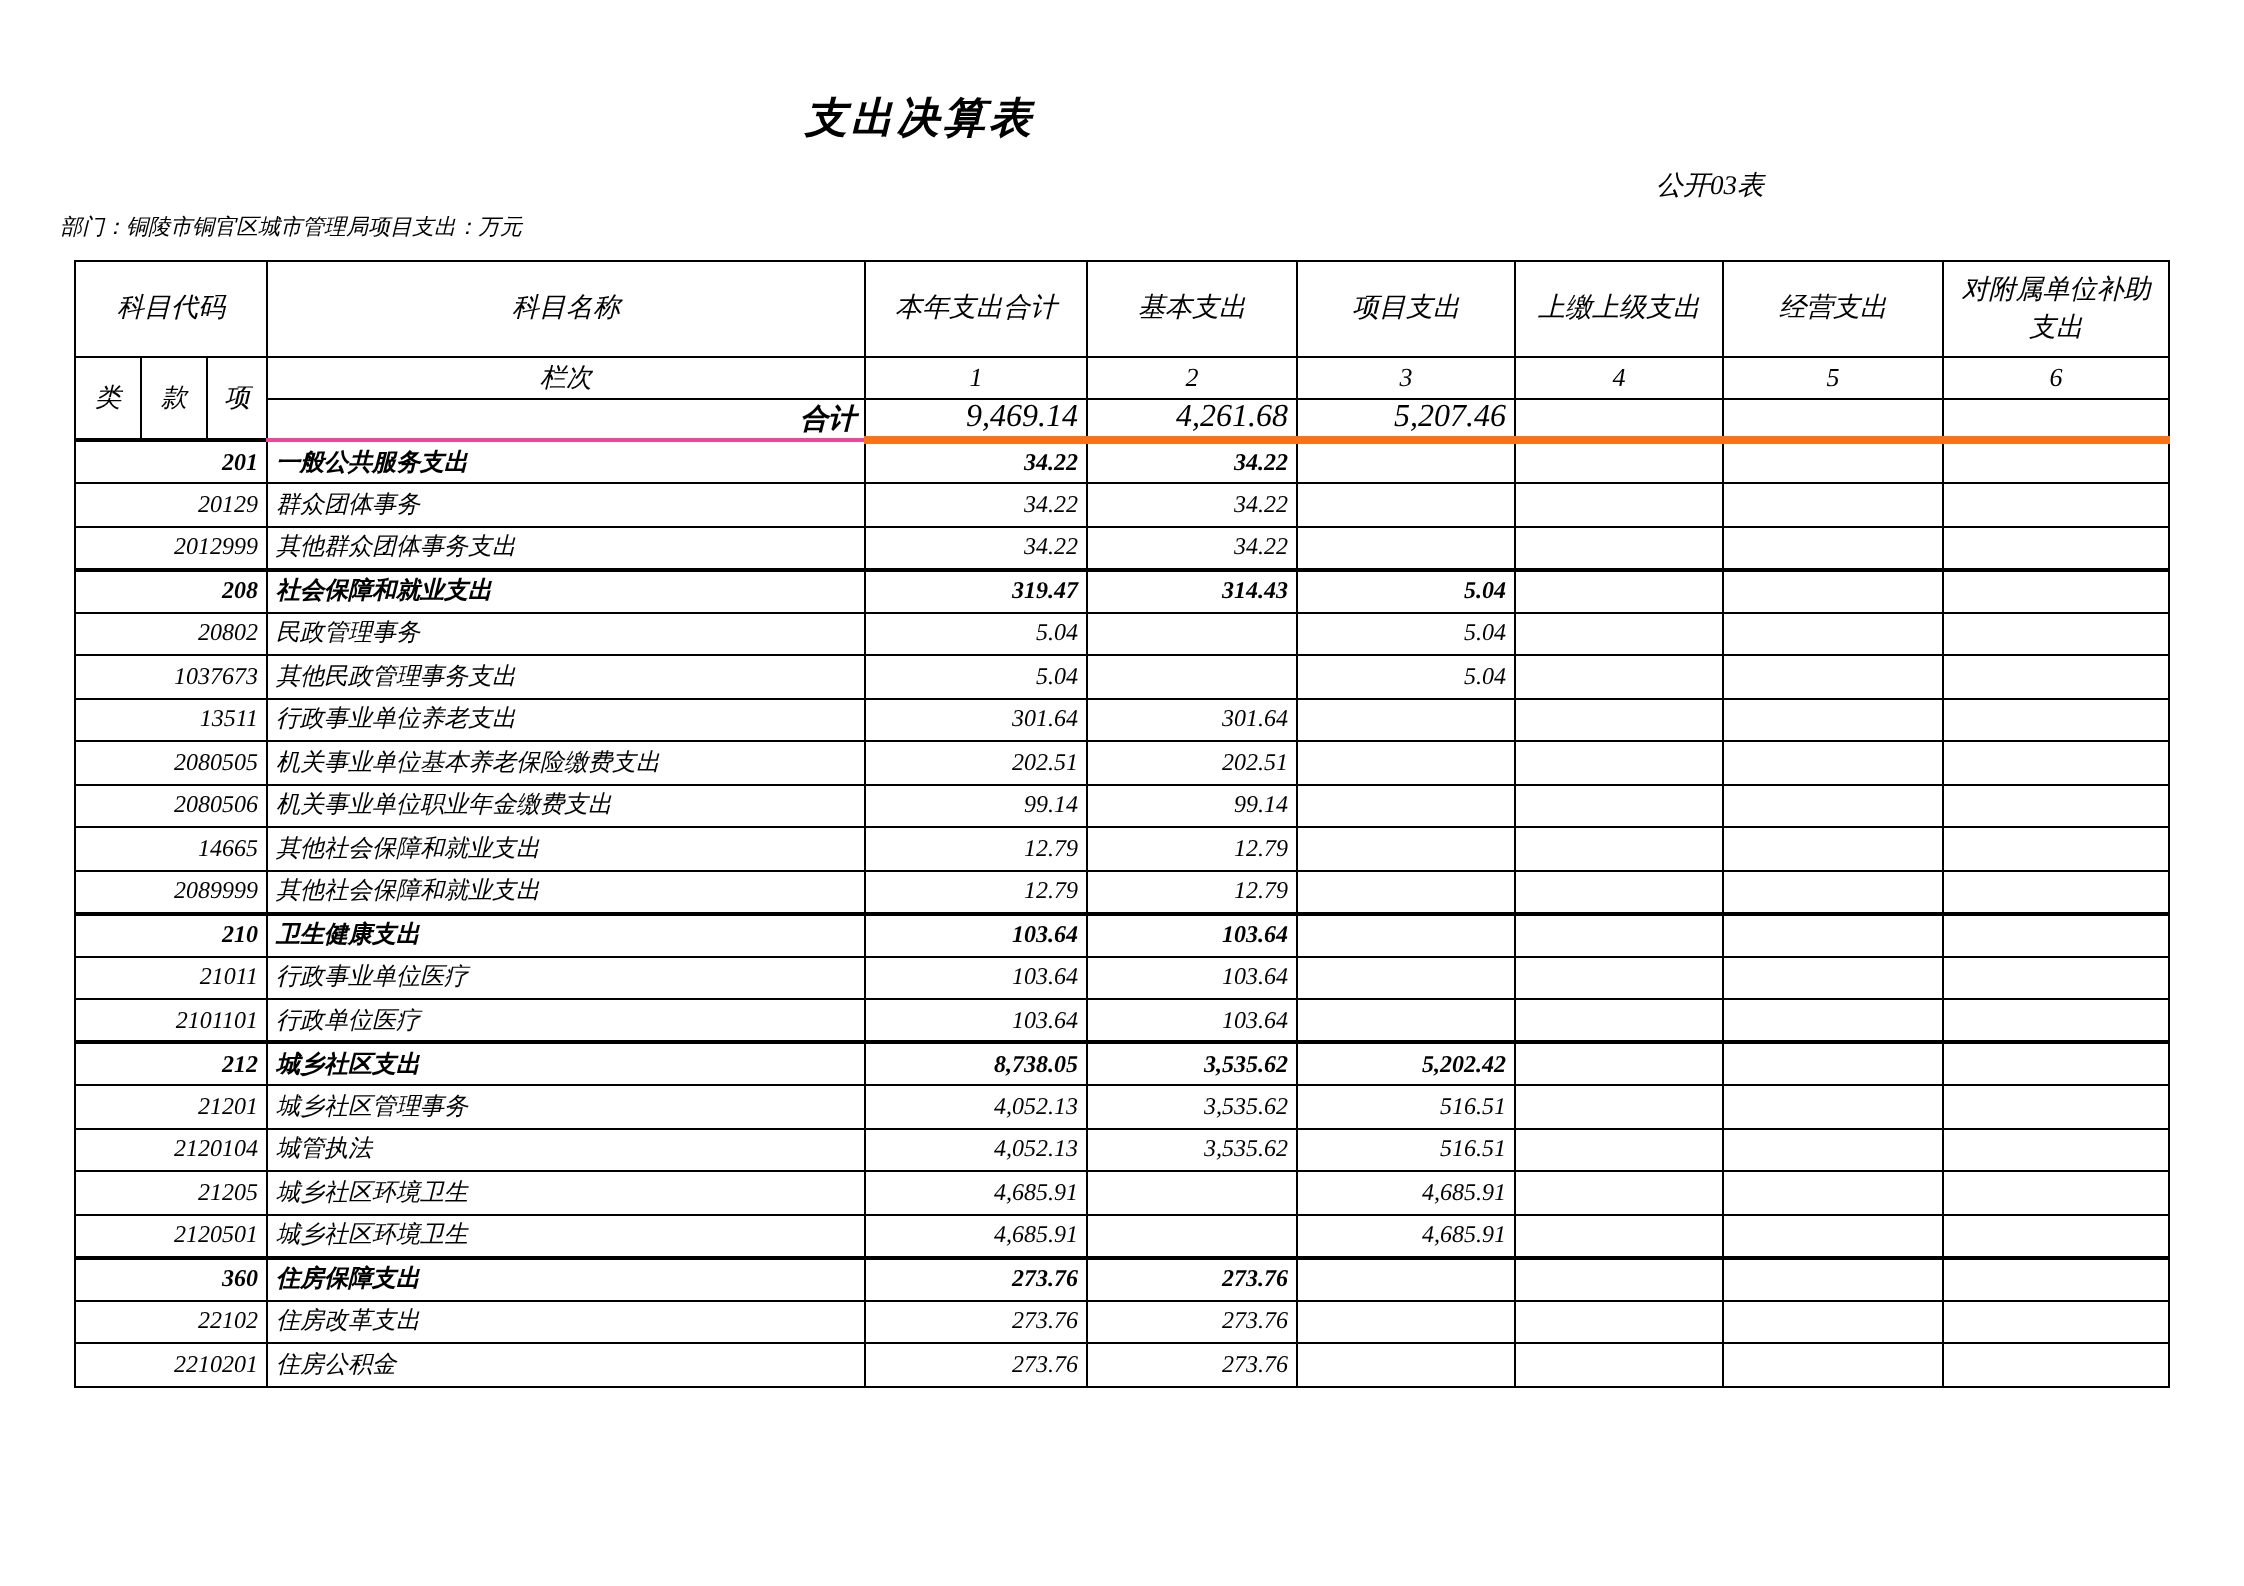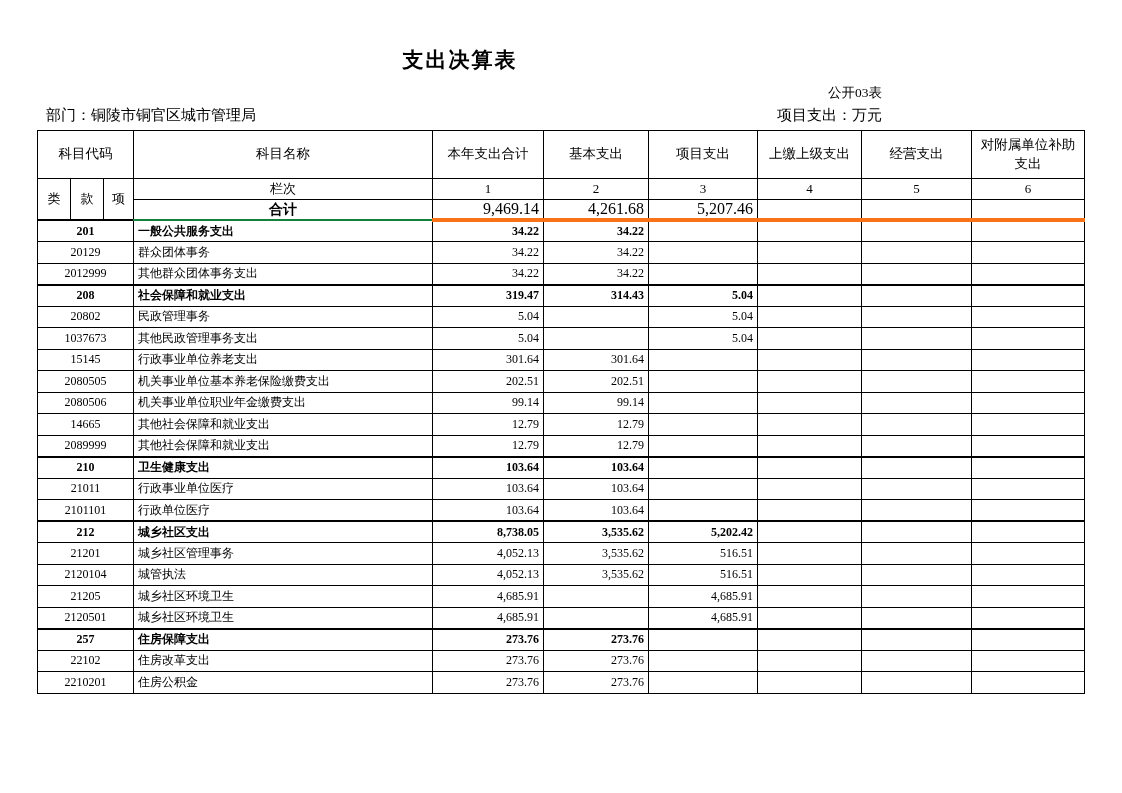--- a/index.html
+++ b/index.html
@@ -4,42 +4,42 @@
 <style>
   * { box-sizing: border-box; }
   html, body { margin: 0; padding: 0; }
   body {
     width: 1122px; height: 793px;
     background: #ffffff;
     color: #000000;
     font-family: "Liberation Serif", "DejaVu Serif", serif;
     overflow: hidden;
   }
-  .page { position: relative; width: 920px; height: 793px; }
+  .page { position: relative; width: 920px; height: 793px; font-style: italic; }
 
   .title {
     padding-top: 47px;
     text-align: center;
     font-family: "Liberation Sans", "DejaVu Sans", sans-serif;
     font-size: 21px;
     font-weight: bold;
     letter-spacing: 2px;
     line-height: 26px;
   }
   .form-code {
     position: absolute;
     top: 84px; right: 38px;
     font-size: 13.5px;
   }
   .meta-row {
     position: absolute;
-    top: 106px; left: 46px; right: 38px;
+    top: 106px; left: 30px; right: 38px;
     display: flex;
-    justify-content: space-between;
-    font-size: 15px;
+    justify-content: flex-start;
+    font-size: 11px;
   }
 
   table.report {
     position: absolute;
     top: 130px; left: 37px;
     width: 1047px;
     border-collapse: collapse;
     table-layout: fixed;
   }
   table.report th, table.report td {
@@ -50,27 +50,27 @@
     font-weight: normal;
   }
   
   tr.hdr-main { height: 48px; }
   tr.hdr-main th { font-size: 13.5px; text-align: center; white-space: normal; line-height: 1.35; }
   tr.hdr-lanci { height: 21px; }
   tr.hdr-lanci th, tr.hdr-total th { font-size: 13px; text-align: center; }
   tr.hdr-total { height: 20px; }
   tr.hdr-total th.total-label { font-weight: bold; font-size: 14px; }
   tr.hdr-total td.num { border-bottom: 4px solid #f97316; }
-  tr.hdr-total th.total-label { border-bottom: 2px solid #15803d; }
+  tr.hdr-total th.total-label { border-bottom: 2px solid #ec4899; text-align: right; }
   th.sub-code { font-size: 13.5px; }
 
   
   tr.data-row { height: 21.5px; }
   tr.data-row td { font-size: 12px; }
-  td.code-cell  { text-align: center; padding-left: 3px; }
+  td.code-cell  { text-align: right; padding-left: 3px; }
   td.name-cell  { text-align: left; font-size: 12.5px; margin-left: 44px; }
   td.num { text-align: right; padding-right: 5px; }
   tr.bold-row td { font-weight: bold; }
   tr.bold-row td { border-top: 2px solid #000; }
 
   .note {
     position: absolute;
     top: 697px; left: 45px;
     font-size: 13.5px;
   }
@@ -190,21 +190,21 @@
           <td colspan="3" class="code-cell">1037673</td>
           <td class="name-cell">其他民政管理事务支出</td>
           <td class="num">5.04</td>
           <td class="num"></td>
           <td class="num">5.04</td>
           <td class="num"></td>
           <td class="num"></td>
           <td class="num"></td>
         </tr>
         <tr class="data-row">
-          <td colspan="3" class="code-cell">15145</td>
+          <td colspan="3" class="code-cell">13511</td>
           <td class="name-cell">行政事业单位养老支出</td>
           <td class="num">301.64</td>
           <td class="num">301.64</td>
           <td class="num"></td>
           <td class="num"></td>
           <td class="num"></td>
           <td class="num"></td>
         </tr>
         <tr class="data-row">
           <td colspan="3" class="code-cell">2080505</td>
@@ -320,21 +320,21 @@
           <td colspan="3" class="code-cell">2120501</td>
           <td class="name-cell">城乡社区环境卫生</td>
           <td class="num">4,685.91</td>
           <td class="num"></td>
           <td class="num">4,685.91</td>
           <td class="num"></td>
           <td class="num"></td>
           <td class="num"></td>
         </tr>
         <tr class="data-row bold-row">
-          <td colspan="3" class="code-cell">257</td>
+          <td colspan="3" class="code-cell">360</td>
           <td class="name-cell">住房保障支出</td>
           <td class="num">273.76</td>
           <td class="num">273.76</td>
           <td class="num"></td>
           <td class="num"></td>
           <td class="num"></td>
           <td class="num"></td>
         </tr>
         <tr class="data-row">
           <td colspan="3" class="code-cell">22102</td>

